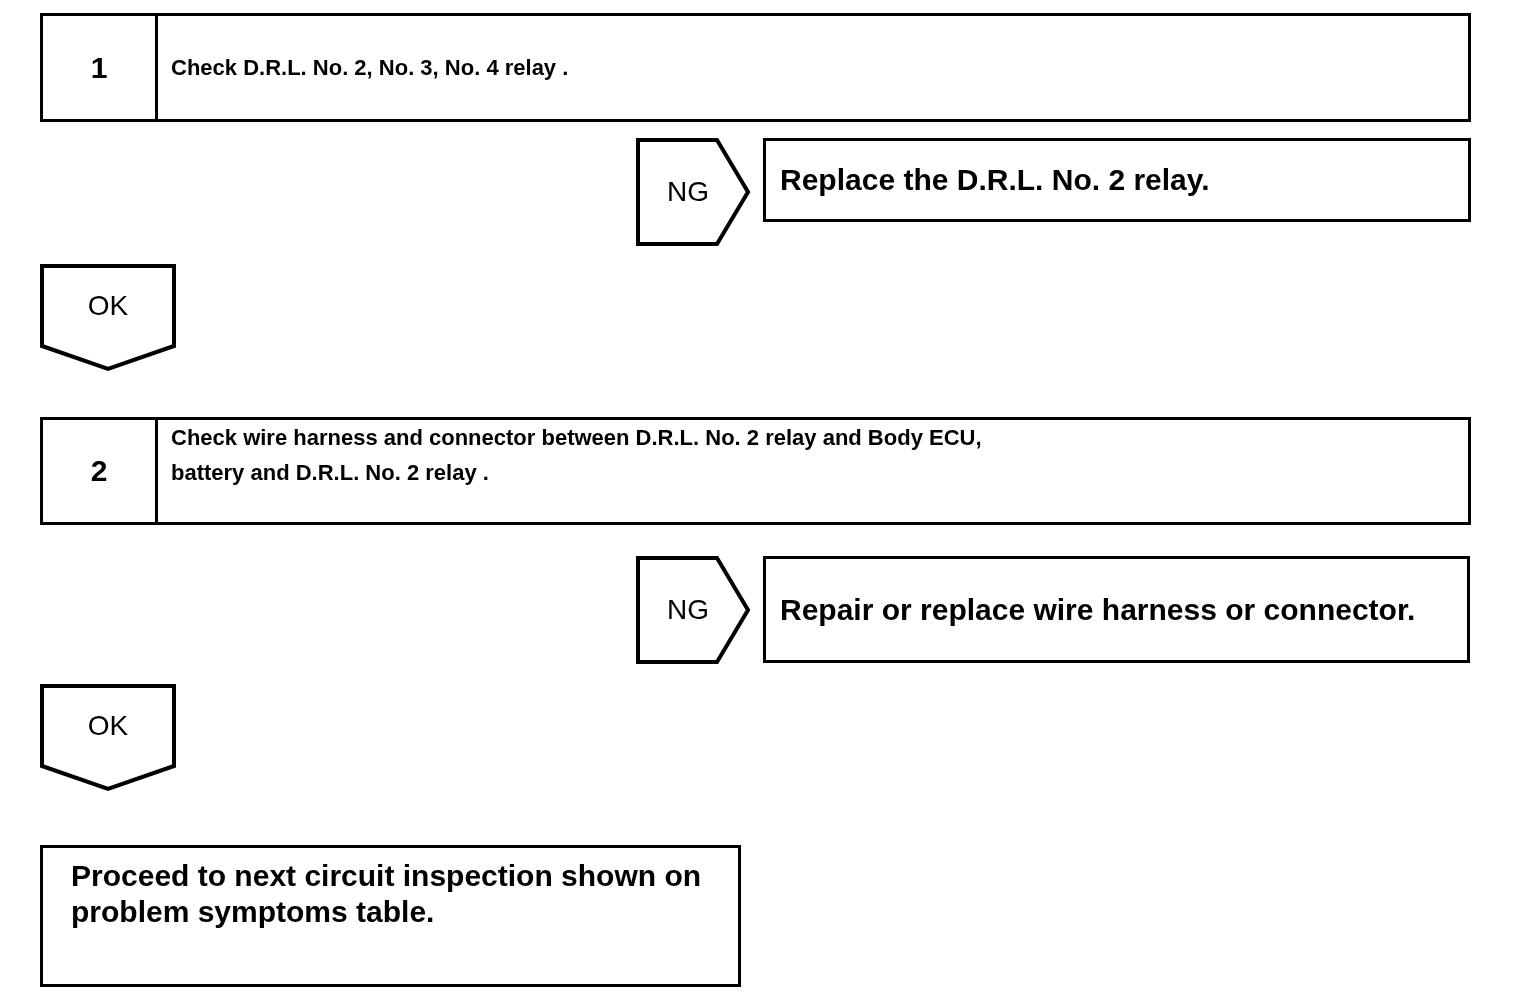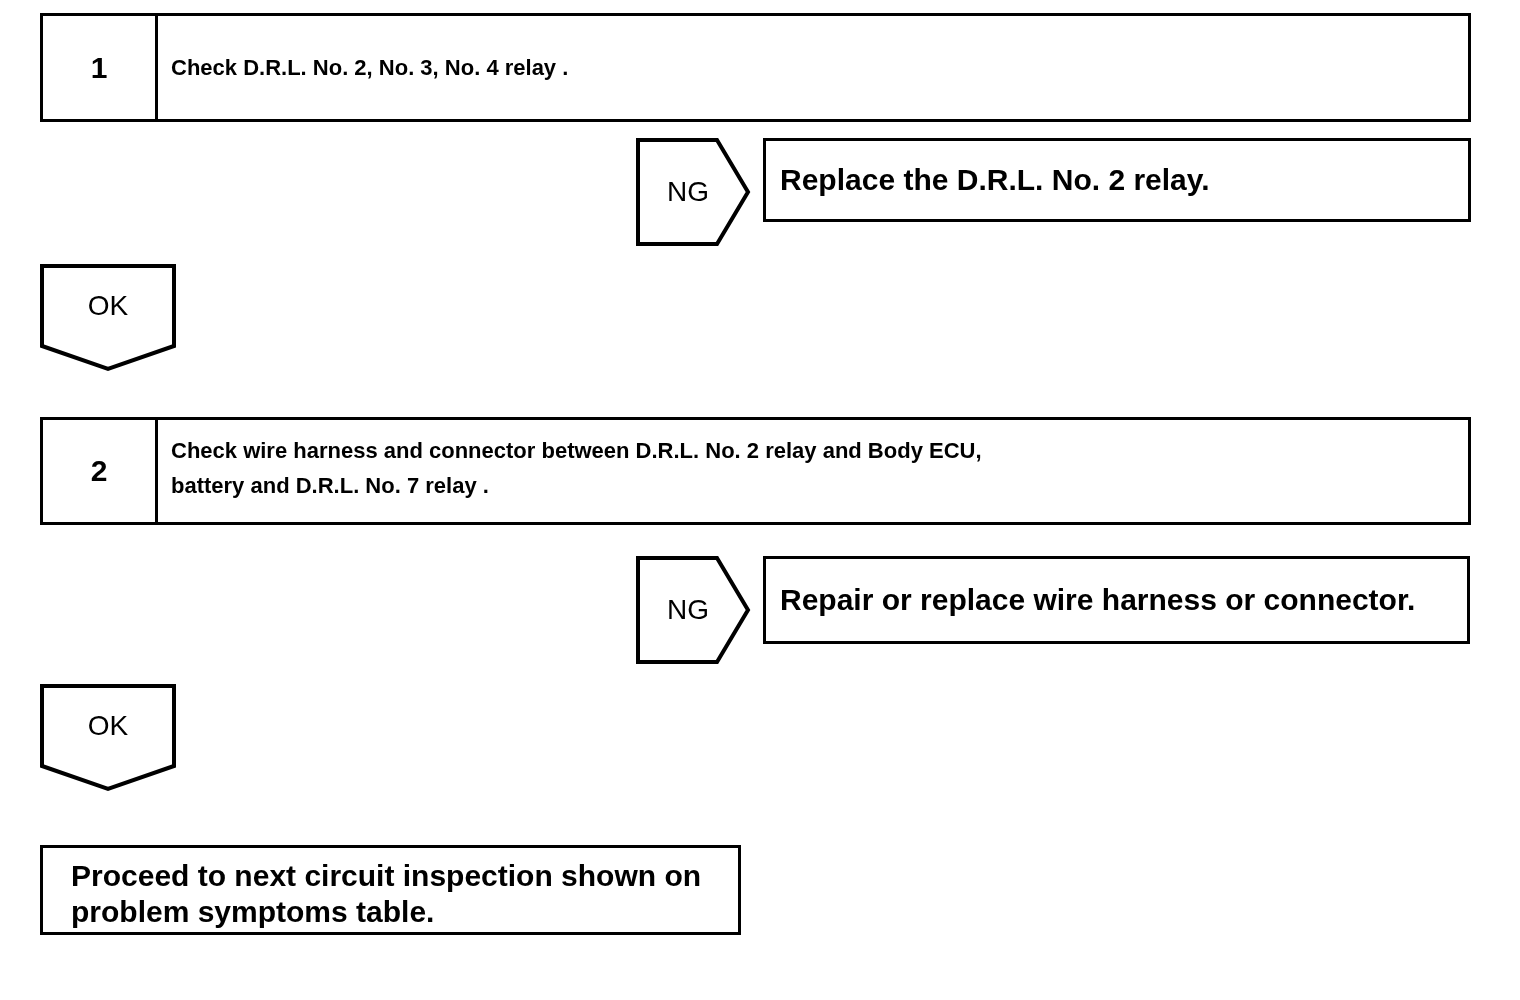--- a/index.html
+++ b/index.html
@@ -36,21 +36,21 @@
     display:flex;align-items:center;justify-content:center;
     font-size:30px;font-weight:bold;
   }
   .step-text{
     flex:1;
     font-size:22px;font-weight:bold;
     line-height:35px;
     padding-left:13px;
   }
   .v-center{display:flex;flex-direction:column;justify-content:center;}
-  .v-top{padding-top:13px;}
+  .v-top{}
   
   .result-box{
     position:absolute;
     border:3px solid var(--line);
     box-sizing:border-box;
     background:var(--bg);
     display:flex;align-items:center;
     padding-left:14px;
     font-size:30px;font-weight:bold;
   }
@@ -59,21 +59,21 @@
   .pent polygon{fill:var(--bg);stroke:var(--line);stroke-width:4;stroke-linejoin:miter;}
   .pent-label{
     position:absolute;
     display:flex;align-items:center;justify-content:center;
     font-size:28px;font-weight:normal;
     pointer-events:none;
   }
   
   .final-box{
     position:absolute;
-    left:40px;top:845px;width:701px;height:90px;
+    left:40px;top:845px;width:701px;height:142px;
     border:3px solid var(--line);
     box-sizing:border-box;
     background:var(--bg);
     font-size:30px;font-weight:bold;
     line-height:36px;
     padding:10px 10px 0 28px;
   }
 </style>
 </head>
 <body>
@@ -98,30 +98,30 @@
 
   <svg class="pent" style="left:40px;top:264px;" width="136" height="108" viewBox="0 0 136 108">
     <polygon points="2,2 134,2 134,82 68,105 2,82"></polygon>
   </svg>
   <div class="pent-label" style="left:40px;top:264px;width:136px;height:84px;">OK</div>
 
   <div class="step-box" style="top:417px;height:108px;">
     <div class="step-num">2</div>
     <div class="step-text v-top">
       <div>Check wire harness and connector between D.R.L. No. 2 relay and Body ECU,</div>
-      <div>battery and D.R.L. No. 7 relay .</div>
+      <div>battery and D.R.L. No. 2 relay .</div>
     </div>
   </div>
 
   <svg class="pent" style="left:636px;top:556px;" width="115" height="108" viewBox="0 0 115 108">
     <polygon points="2,2 81,2 112,54 81,106 2,106"></polygon>
   </svg>
   <div class="pent-label" style="left:636px;top:556px;width:104px;height:108px;">NG</div>
 
-  <div class="result-box" style="left:763px;top:556px;width:707px;height:88px;">
+  <div class="result-box" style="left:763px;top:556px;width:707px;height:107px;">
     <span>Repair or replace wire harness or connector.</span>
   </div>
 
   <svg class="pent" style="left:40px;top:684px;" width="136" height="108" viewBox="0 0 136 108">
     <polygon points="2,2 134,2 134,82 68,105 2,82"></polygon>
   </svg>
   <div class="pent-label" style="left:40px;top:684px;width:136px;height:84px;">OK</div>
 
   <div class="final-box">
     <div>Proceed to next circuit inspection shown on</div>

